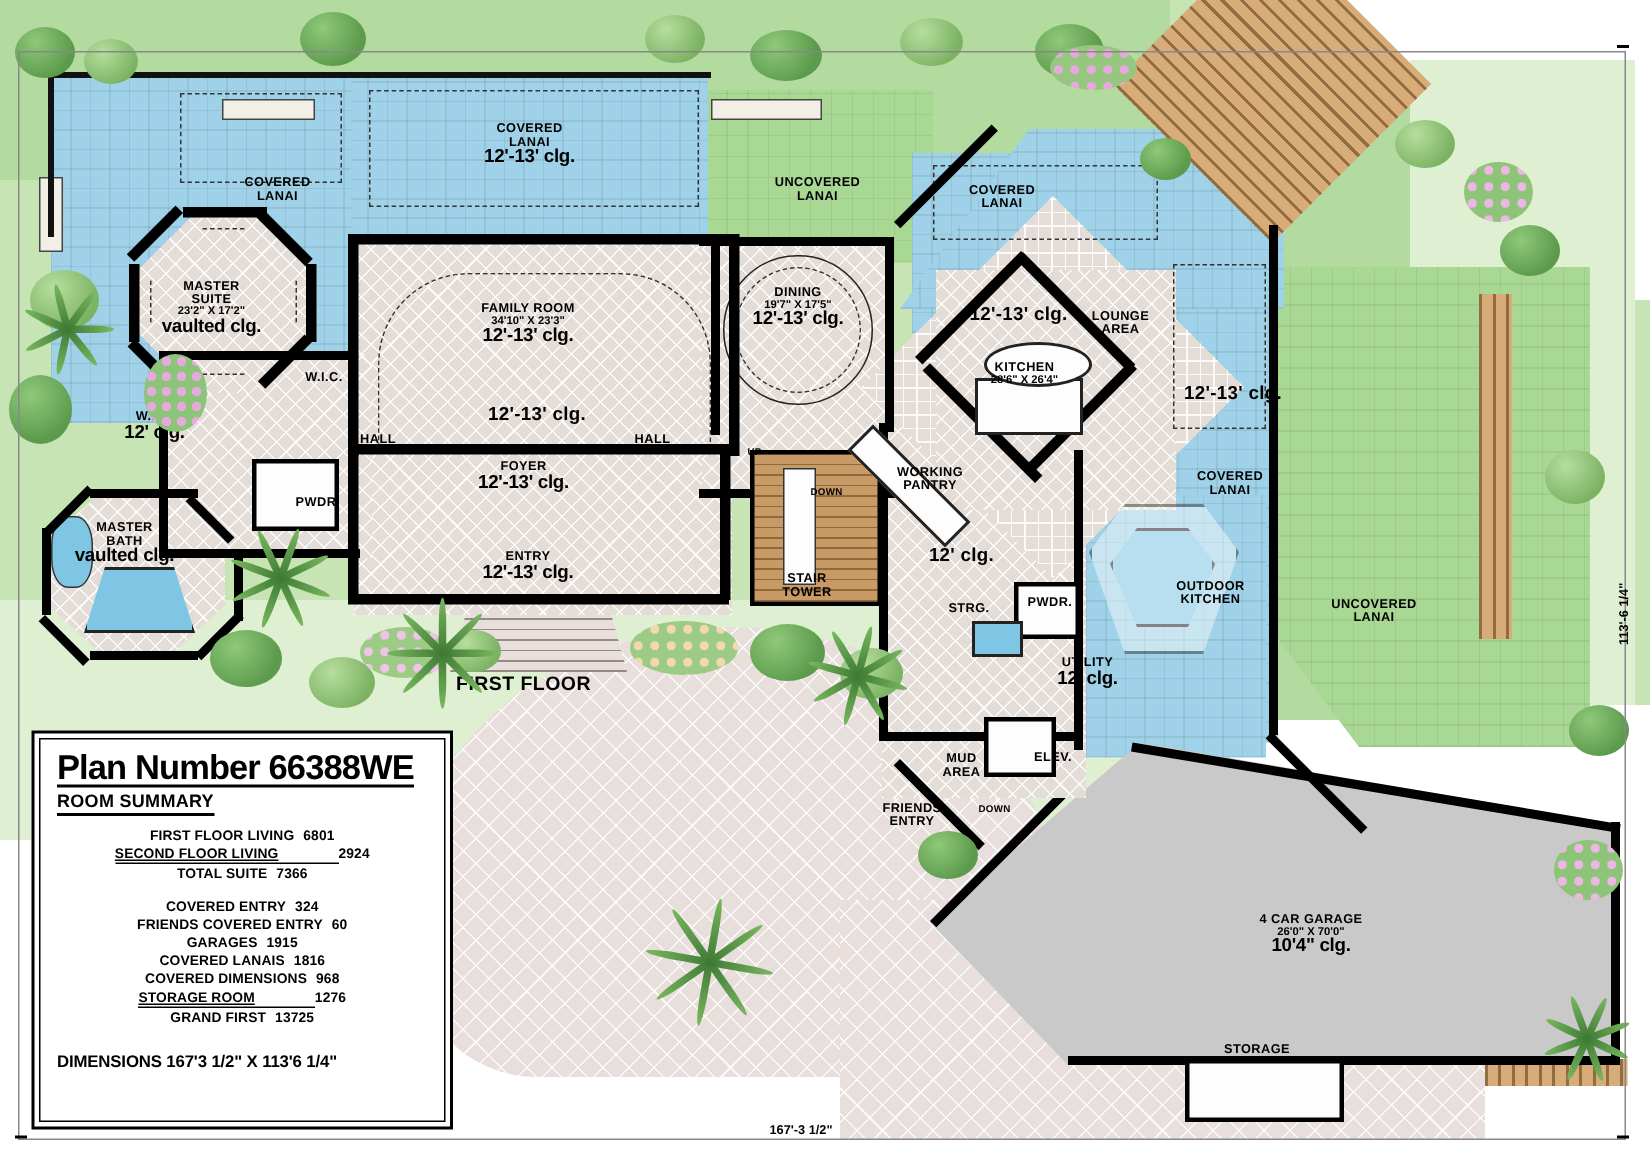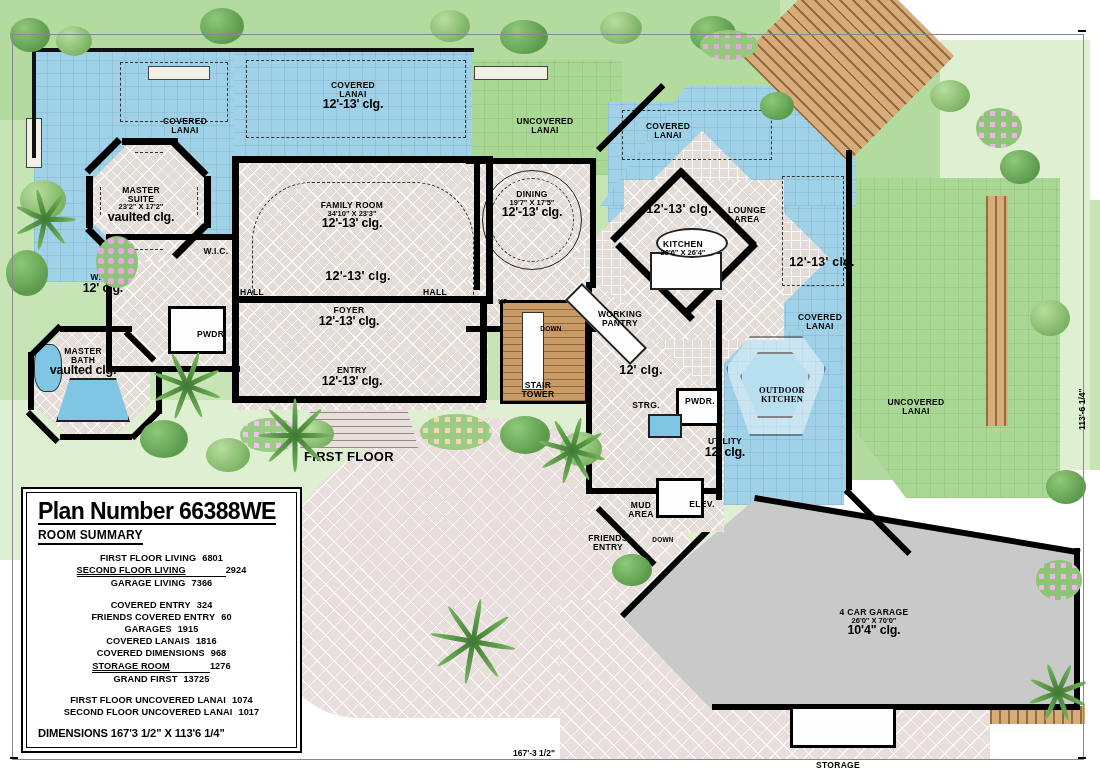--- a/index.html
+++ b/index.html
@@ -355,30 +355,30 @@
   </div>
   <div class="lbl" style="left:641px;top:501px;">
     <span class="n">MUD<br>AREA</span>
   </div>
   <div class="lbl" style="left:663px;top:529px;">
     <span class="xsm">DOWN</span>
   </div>
   <div class="lbl" style="left:608px;top:534px;">
     <span class="n">FRIENDS<br>ENTRY</span>
   </div>
-  <div class="lbl" style="left:782px;top:386px;font-family:Liberation Serif, serif;">
+  <div class="lbl" style="left:807px;top:386px;">
     <span class="n">OUTDOOR<br>KITCHEN</span>
   </div>
 
   <div class="lbl" style="left:874px;top:608px;">
     <span class="n">4 CAR GARAGE</span>
     <span class="d">26'0" X 70'0"</span>
     <span class="c">10'4" clg.</span>
   </div>
-  <div class="lbl" style="left:838px;top:761px;">
+  <div class="lbl" style="left:838px;top:695px;">
     <span class="n">STORAGE</span>
   </div>
 
   <div class="lbl" style="left:349px;top:448px;">
     <span style="font-size:13px;font-weight:bold;letter-spacing:.3px;">FIRST FLOOR</span>
   </div>
 
   <div class="shrub" style="left:10px;top:18px;width:40px;height:34px;"></div>
   <div class="shrub lt" style="left:56px;top:26px;width:36px;height:30px;"></div>
   <div class="shrub" style="left:200px;top:8px;width:44px;height:36px;"></div>
@@ -490,21 +490,21 @@
       <div id="sum-group-1">
           <div class="sumrow">
             <span class="k">FIRST FLOOR LIVING</span>
             <span class="v">6801</span>
           </div>
           <div class="sumrow ul">
             <span class="k">SECOND FLOOR LIVING</span>
             <span class="v">2924</span>
           </div>
           <div class="sumrow">
-            <span class="k">GARAGE LIVING</span>
+            <span class="k">TOTAL SUITE</span>
             <span class="v">7366</span>
           </div>
         </div>
       <div class="sumgap"></div>
       <div id="sum-group-2">
           <div class="sumrow">
             <span class="k">COVERED ENTRY</span>
             <span class="v">324</span>
           </div>
           <div class="sumrow">
@@ -526,27 +526,17 @@
           <div class="sumrow ul">
             <span class="k">STORAGE ROOM</span>
             <span class="v">1276</span>
           </div>
           <div class="sumrow">
             <span class="k">GRAND FIRST</span>
             <span class="v">13725</span>
           </div>
         </div>
       <div class="sumgap"></div>
-      <div id="sum-group-3">
-          <div class="sumrow">
-            <span class="k">FIRST FLOOR UNCOVERED LANAI</span>
-            <span class="v">1074</span>
-          </div>
-          <div class="sumrow">
-            <span class="k">SECOND FLOOR UNCOVERED LANAI</span>
-            <span class="v">1017</span>
-          </div>
-        </div>
       <div id="sum-dims">DIMENSIONS 167'3 1/2" X 113'6 1/4"</div>
     </div>
   </div>
 
 </div>
 
 </body></html>

